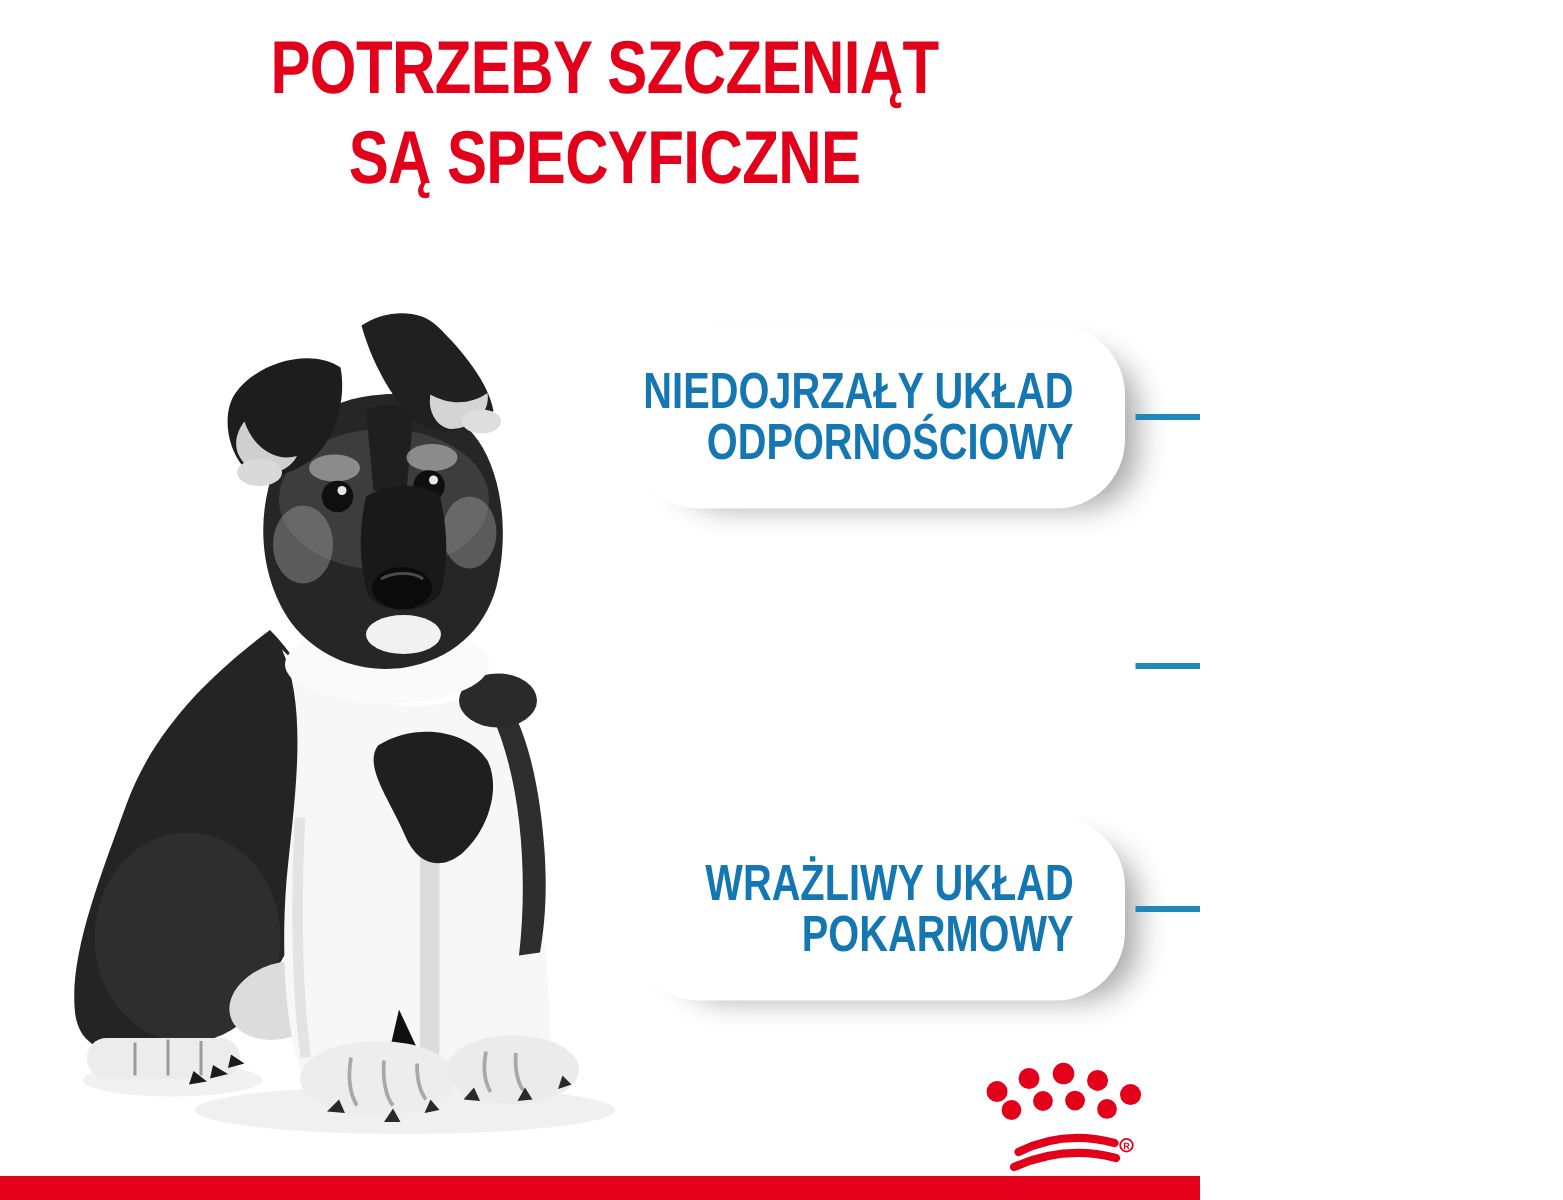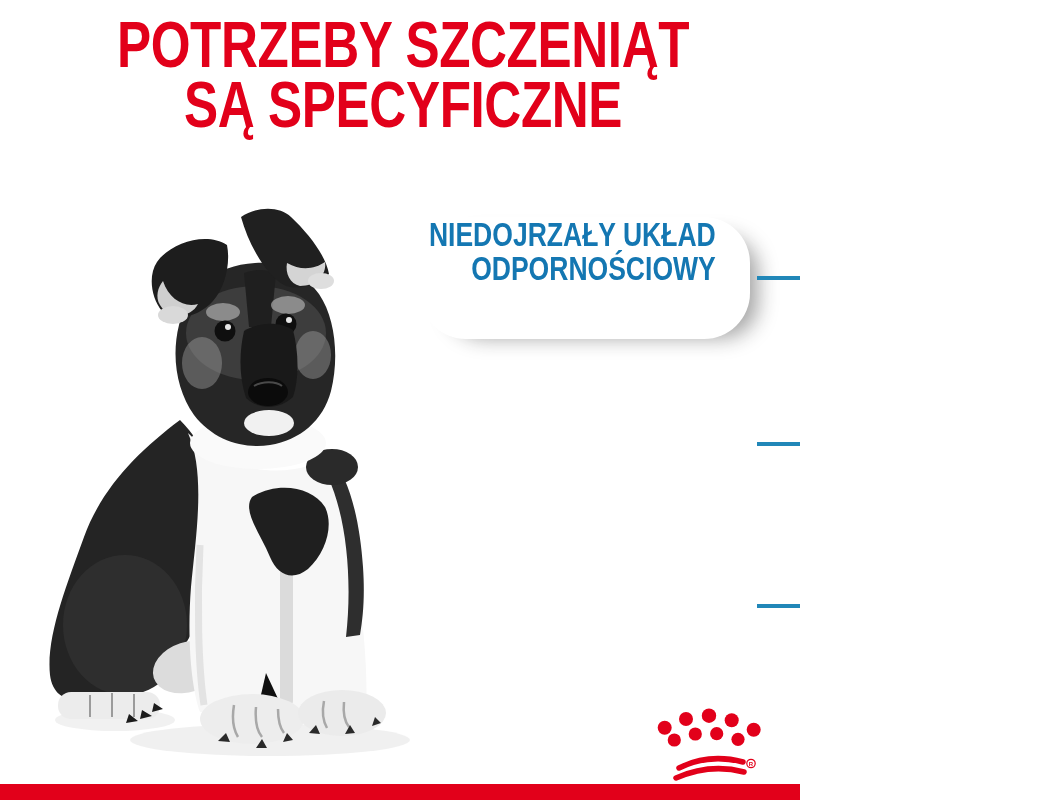--- a/index.html
+++ b/index.html
@@ -3,28 +3,28 @@
 <meta charset="utf-8">
 <style>
   html,body{margin:0;padding:0;background:#fff;}
   .canvas{
     position:relative;width:1042px;height:800px;background:#ffffff;
     overflow:hidden;font-family:"Liberation Sans", sans-serif;
   }
   
   .title{
     position:absolute;left:0;top:15px;width:806px;text-align:center;
-    color:#e2001a;font-weight:bold;font-size:64px;line-height:60px;
+    color:#e2001a;font-weight:bold;font-size:50px;line-height:60px;
   }
   .title-line{transform:scaleX(0.8);transform-origin:50% 50%;white-space:nowrap;letter-spacing:-0.5px;}
   
   .card{
     position:absolute;left:420px;width:330px;height:122px;background:#ffffff;
     border-radius:46px;box-shadow:18px 9px 20px -10px rgba(30,30,30,0.40);
-    display:flex;justify-content:flex-end;
+    display:flex;align-items:center;justify-content:flex-end;
     padding-right:34px;box-sizing:border-box;
   }
   .card1{top:217px}.card2{top:383px}.card3{top:545px}
   .card-text{
     text-align:right;color:#1477b2;font-weight:bold;font-size:34px;line-height:34px;
     transform:scaleX(0.78);transform-origin:100% 50%;white-space:nowrap;
   }
   .tick{position:absolute;left:757px;width:43px;height:4px;background:#2187b8;}
   .tick1{top:276px}.tick2{top:442px}.tick3{top:604px}
   
@@ -104,20 +104,26 @@
   <div class="card card1">
     <div class="card-text">
       <div>NIEDOJRZAŁY UKŁAD</div>
       <div>ODPORNOŚCIOWY</div>
     </div>
   </div>
   <div class="tick tick1"></div>
 
   <div class="tick tick2"></div>
 
+  <div class="card card3">
+    <div class="card-text">
+      <div>WRAŻLIWY UKŁAD</div>
+      <div>POKARMOWY</div>
+    </div>
+  </div>
   <div class="tick tick3"></div>
 
   <svg class="crown" viewBox="0 0 116 92" aria-hidden="true">
     <circle class="red" cx="14.7" cy="27.7" r="7"></circle>
     <circle class="red" cx="36" cy="19" r="7"></circle>
     <circle class="red" cx="59" cy="15.7" r="7.2"></circle>
     <circle class="red" cx="81.7" cy="20.3" r="7"></circle>
     <circle class="red" cx="103.7" cy="29.7" r="7"></circle>
     <circle class="red" cx="24.3" cy="40" r="6.6"></circle>
     <circle class="red" cx="45.3" cy="34" r="6.6"></circle>

